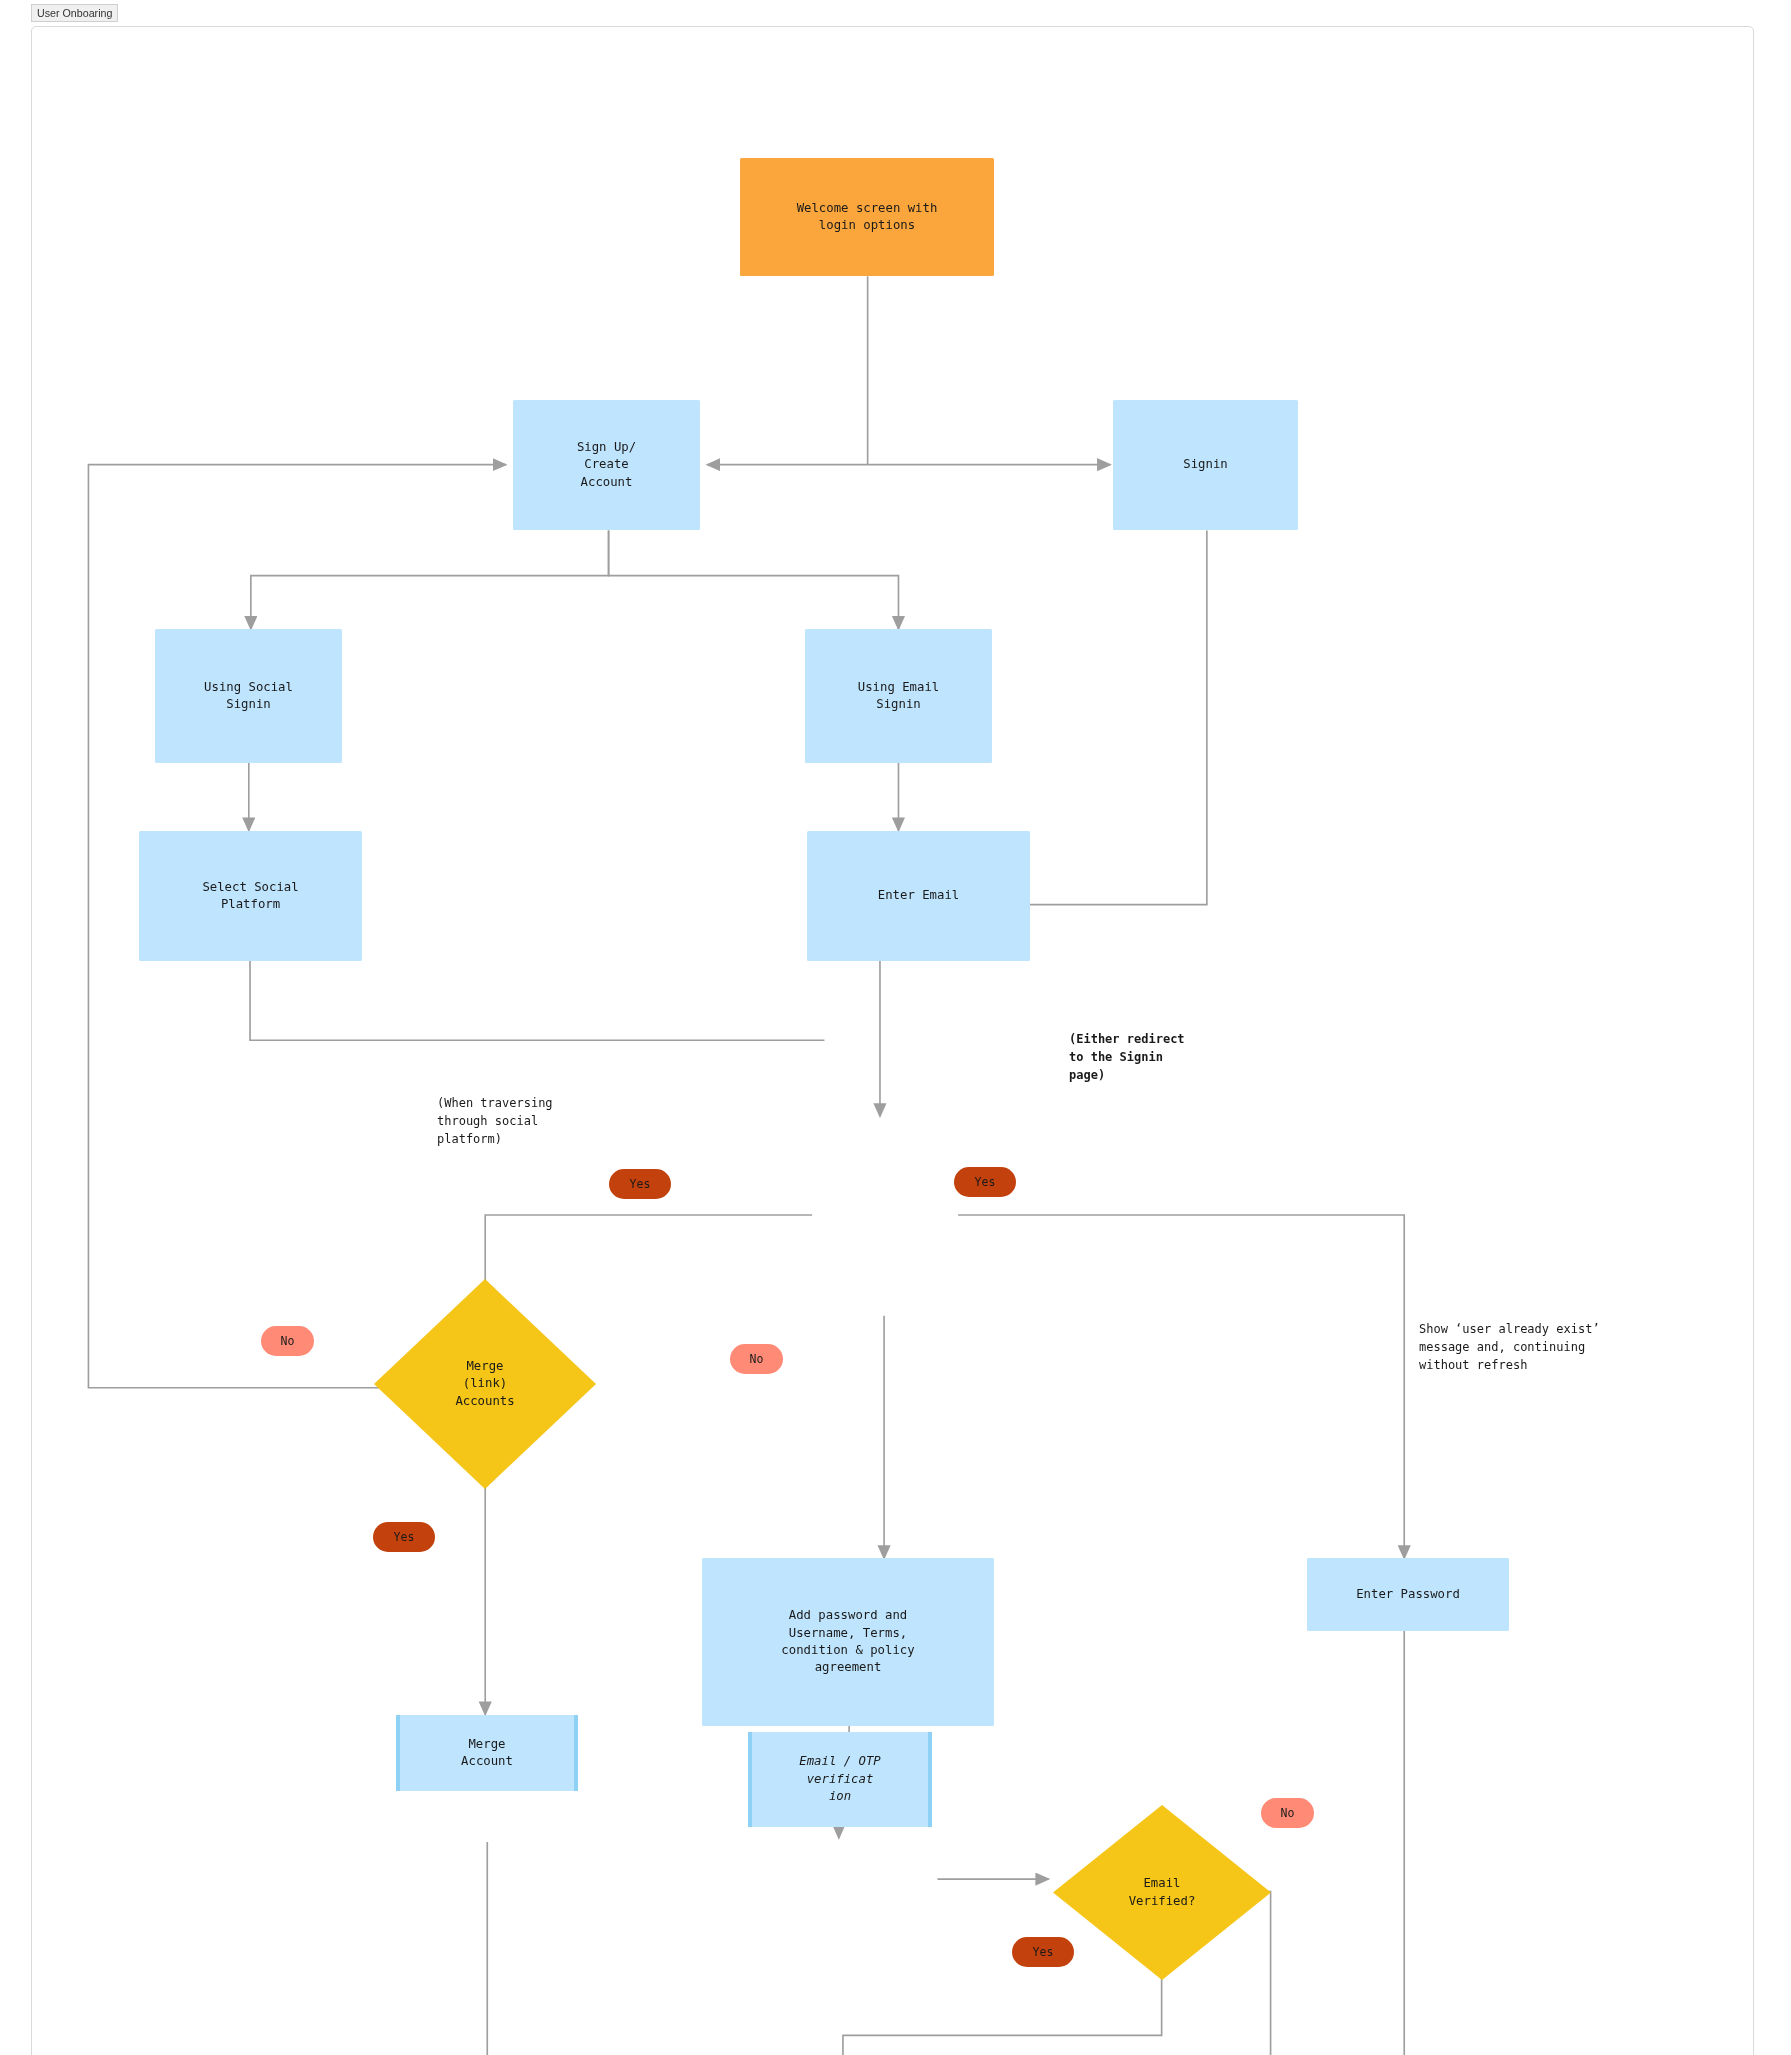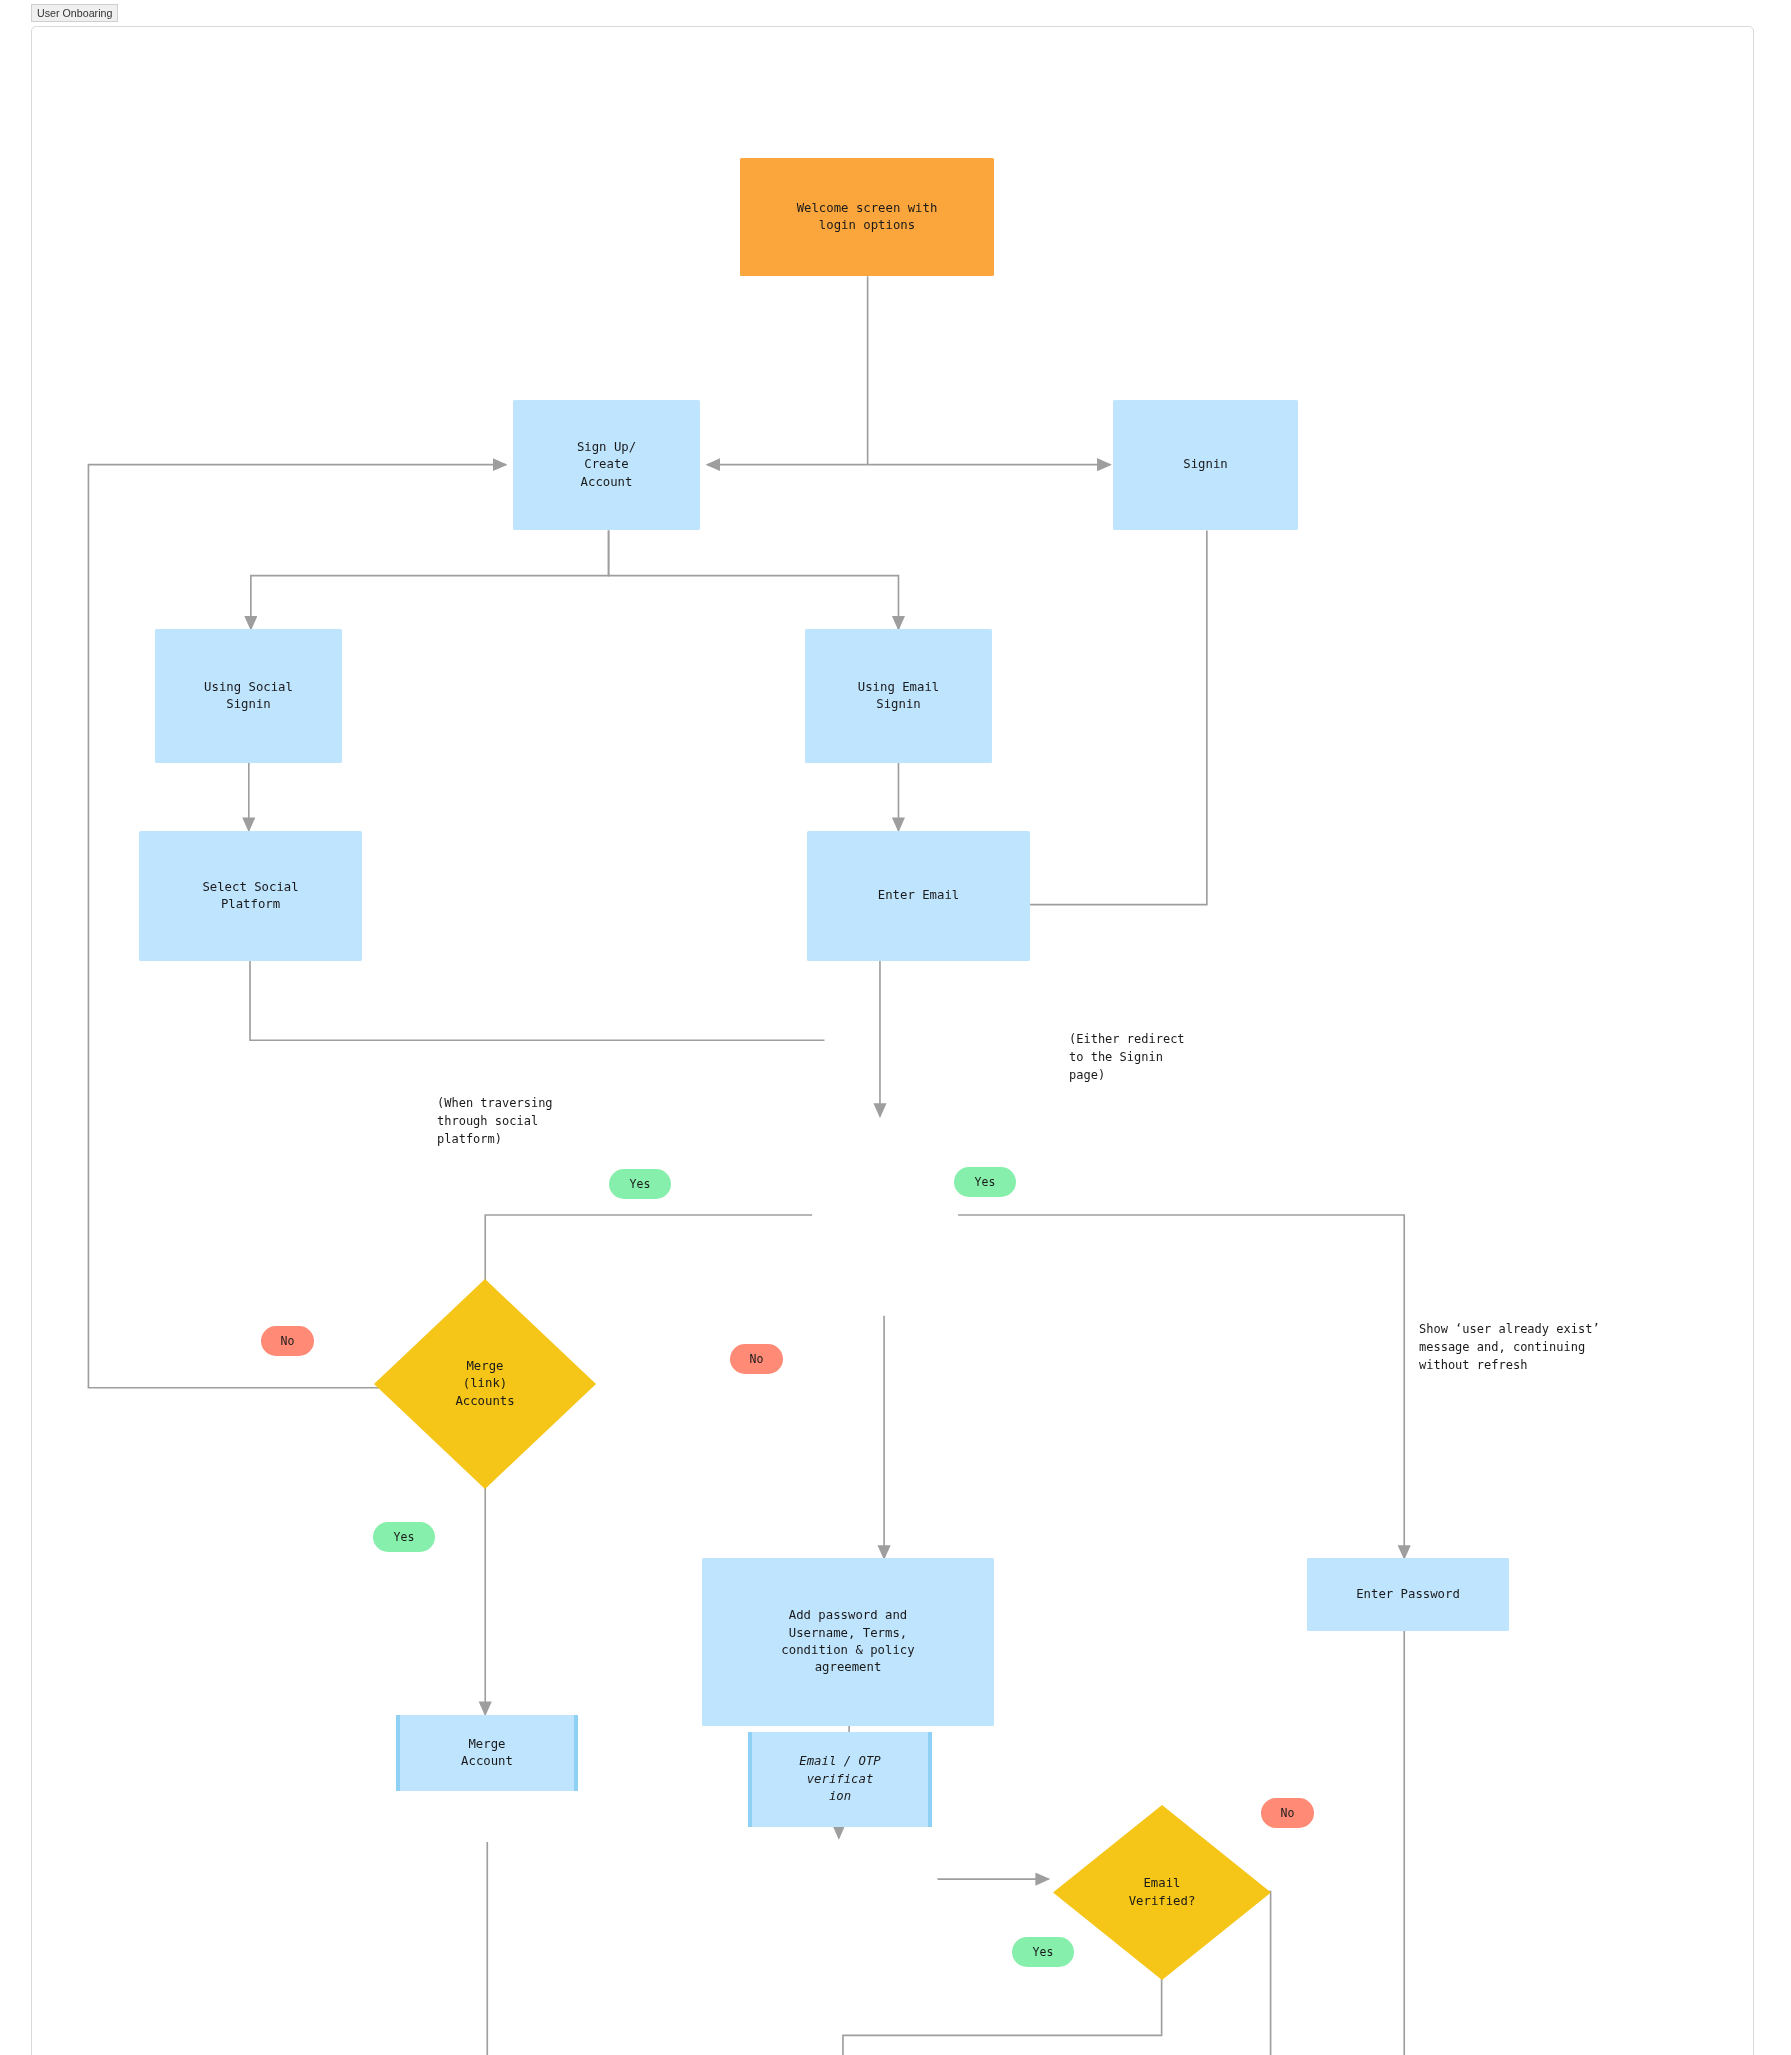--- a/index.html
+++ b/index.html
@@ -90,21 +90,21 @@
     position: absolute;
     border-radius: 411px;
     display: flex;
     align-items: center;
     justify-content: center;
     font-size: 11.5px;
     color: #1a1a1a;
     font-family: "DejaVu Sans Mono", monospace;
     box-sizing: border-box;
   }
-  .pill-yes { background: #86efac; }
+  .pill-yes { background: #c2410c; }
   .pill-no  { background: #ff8a75; }
   .note {
     position: absolute;
     font-size: 12px;
     line-height: 1.5;
     color: #1a1a1a;
     white-space: pre-line;
     font-family: "DejaVu Sans Mono", monospace;
   }
   svg.edges {
@@ -274,21 +274,21 @@
   </div>
 
   <div class="pill pill-no" style="left:1261px; top:1798px; width:53px; height:30px;">
     <span>No</span>
   </div>
 
   <div class="note" style="left:437px; top:1094px; width:214px;">(When traversing
 through social
 platform)</div>
 
-  <div class="note" style="left:1069px; top:1030px; width:206px;">(Either redirect
+  <div class="note" style="left:1069px; top:1030px; width:206px;font-weight:bold;">(Either redirect
 to the Signin
 page)</div>
 
   <div class="note" style="left:1419px; top:1320px; width:312px;">Show ‘user already exist’
 message and, continuing
 without refresh</div>
 
 </div>
 
 

